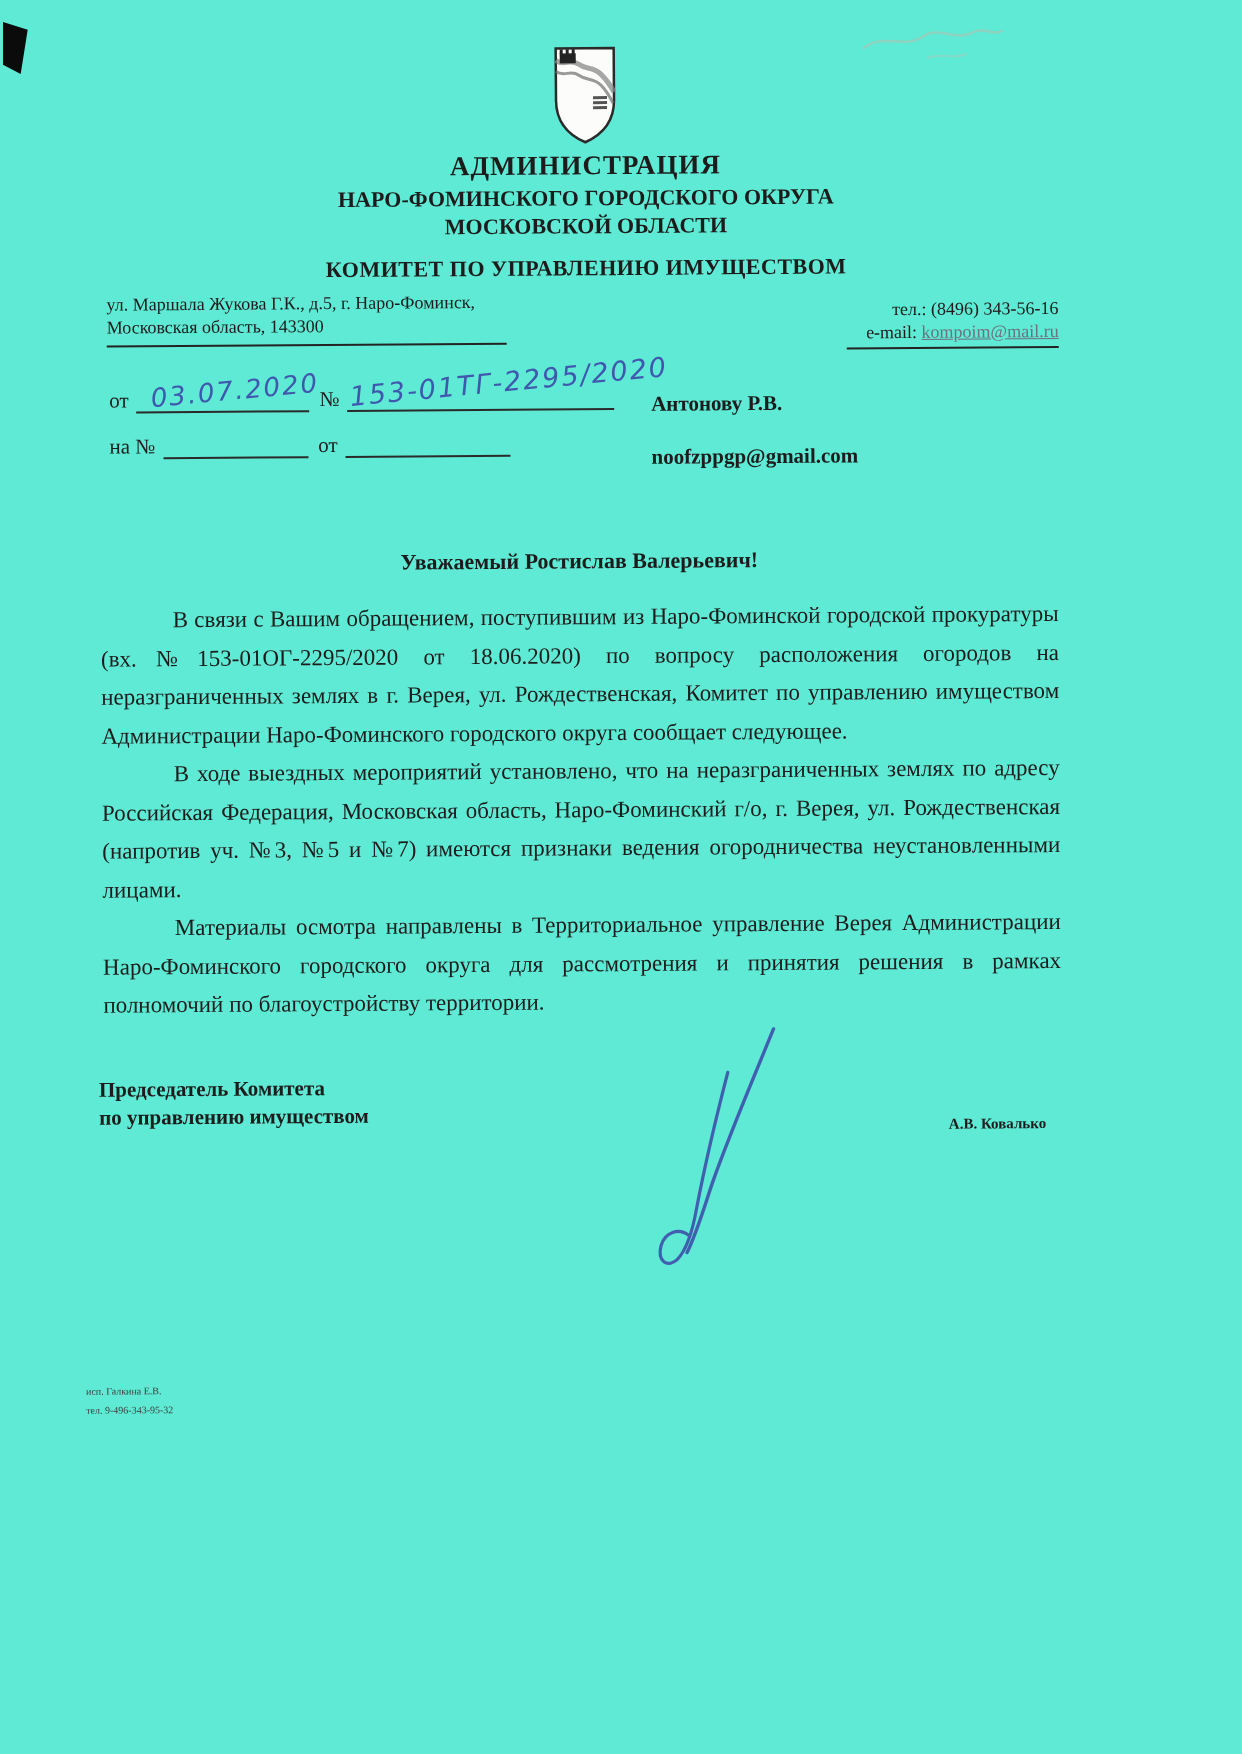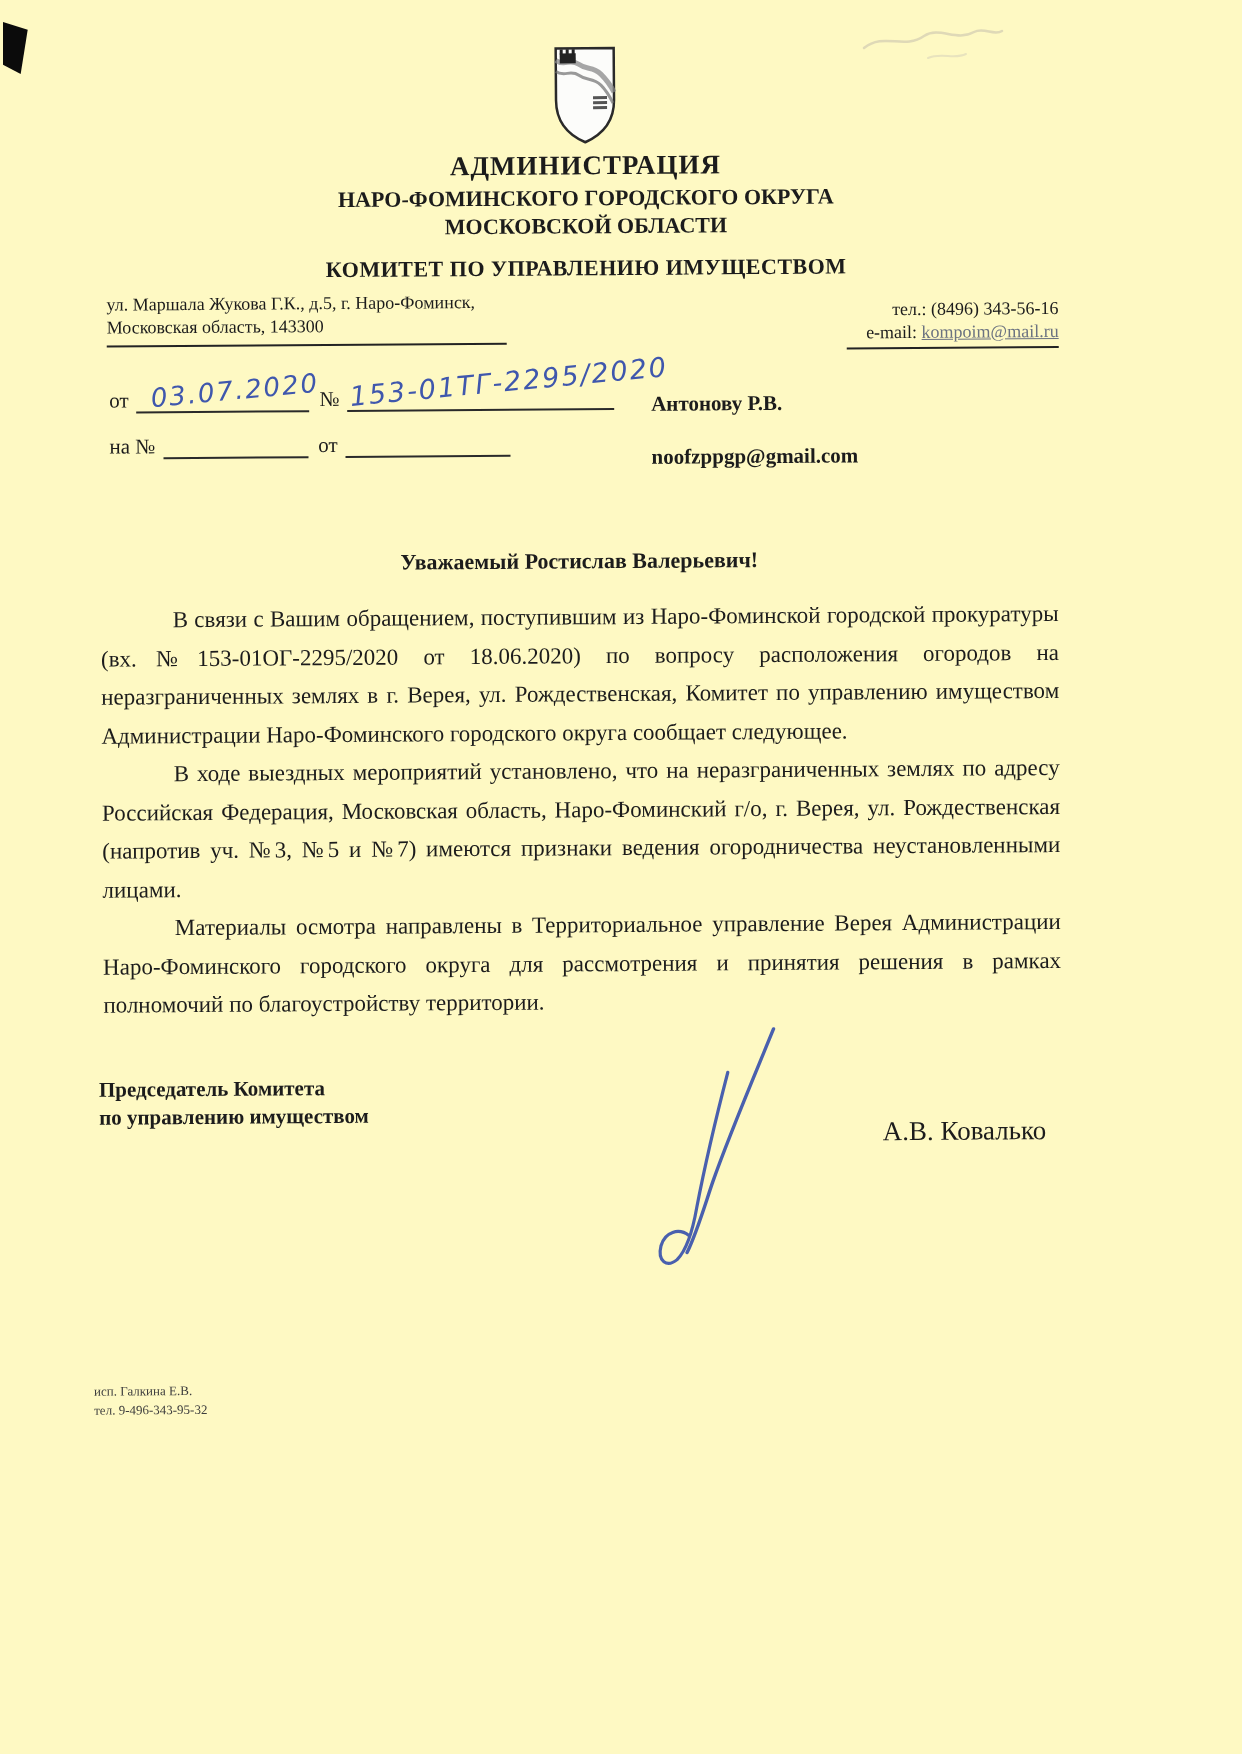--- a/index.html
+++ b/index.html
@@ -1,18 +1,18 @@
 <!DOCTYPE html>
 <html><head>
 <meta charset="utf-8">
 <style>
   html,body { margin:0; padding:0; background:#e8e8e8; }
   .page {
     position:relative; width:1242px; height:1754px; margin:0 auto;
-    background:#fef9c3; overflow:hidden;
+    background:#5eead4; overflow:hidden;
     font-family:"Liberation Serif","DejaVu Serif",serif; color:#1c1c1c;
   }
   .rot { position:absolute; inset:0; transform:rotate(-0.4deg); transform-origin:50% 30%; }
 
   
   .corner-mark {
     position:absolute; left:3px; top:22px; width:26px; height:52px;
     background:#0b0b0b;
     clip-path:polygon(0 0, 95% 15%, 68% 100%, 0 82%);
   }
@@ -58,24 +58,24 @@
 
   .recipient { position:absolute; left:652px; top:392px; font-weight:bold; font-size:21px; }
   .recipient .r-email { margin-top:28px; }
 
   .salutation { position:absolute; left:100px; top:548px; width:958px; text-align:center; font-weight:bold; font-size:22px; }
 
   .body-text { position:absolute; left:100px; top:598px; width:958px; }
   .body-text p { margin:0; font-size:23px; line-height:38.5px; text-align:justify; text-indent:72px; }
 
   .sig-title { position:absolute; left:95px; top:1072px; font-weight:bold; font-size:21px; line-height:28px; }
-  .sig-name  { position:absolute; right:200px; top:1118px; font-weight:normal; font-size:27px; }
+  .sig-name  { position:absolute; right:200px; top:1118px; font-weight:bold; font-size:15px; }
   .sig-ink   { position:absolute; left:612px; top:1018px; }
 
-  .footer { position:absolute; left:88px; top:1378px; font-size:13px; line-height:19px; color:#3d3d3d; }
+  .footer { position:absolute; left:80px; top:1378px; font-size:10px; line-height:19px; color:#3d3d3d; }
 </style>
 </head>
 <body>
 
 <div class="page">
 
   <div class="corner-mark"></div>
 
   <svg class="pencil" width="150" height="44" viewBox="0 0 150 44">
     <path d="M6,26 C26,10 46,28 66,14 C82,4 98,20 116,10 C126,5 136,14 144,9" stroke="#c0b9ac" stroke-width="2.5" fill="none" opacity="0.5" stroke-linecap="round"></path>

